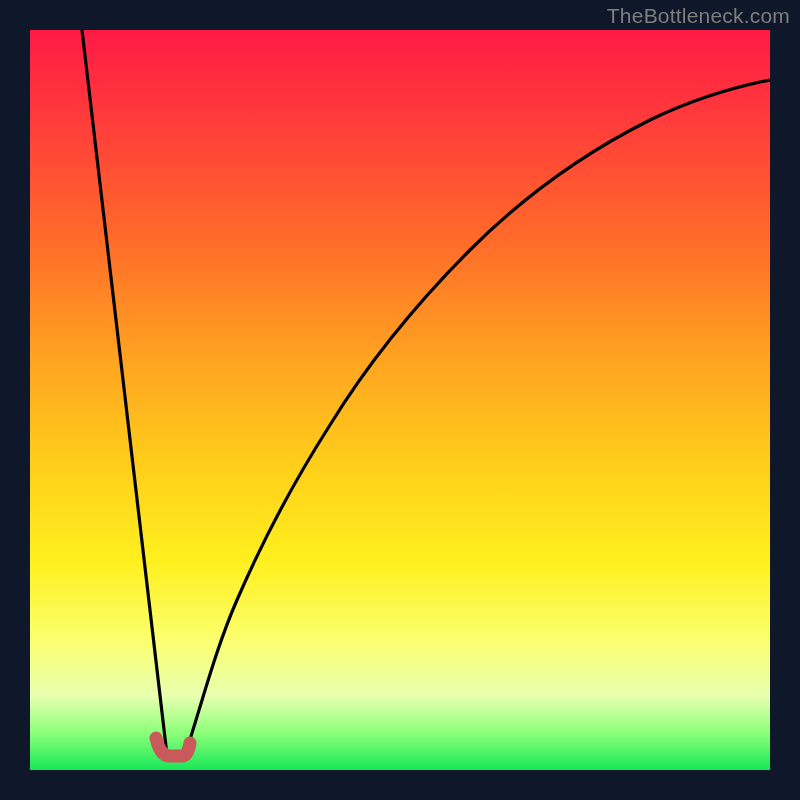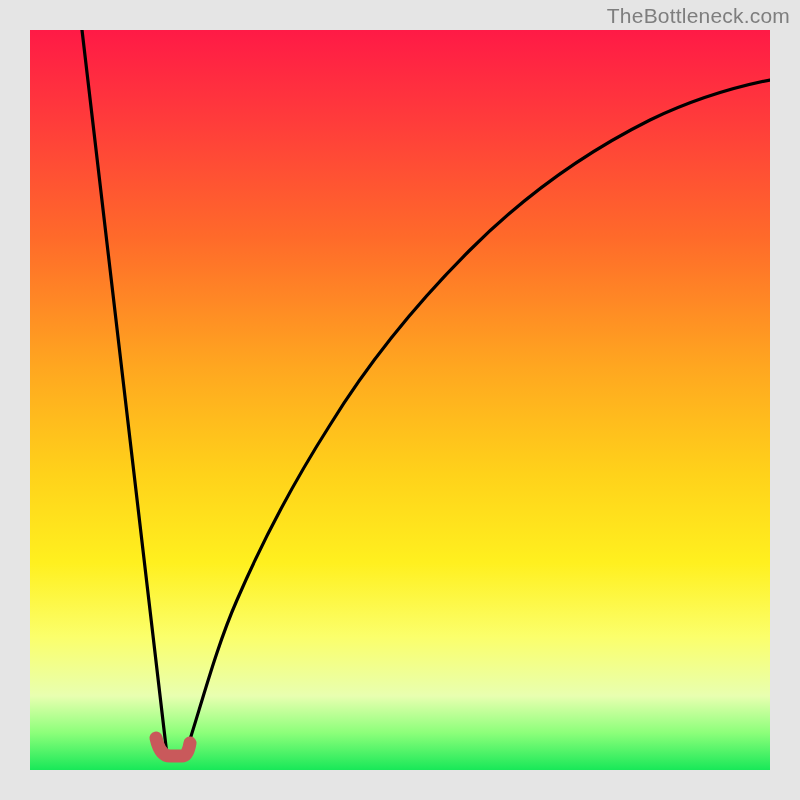--- a/index.html
+++ b/index.html
@@ -10,21 +10,21 @@
     background: #000;
     overflow: hidden;
     font-family: Arial, Helvetica, sans-serif;
   }
   .frame {
     position: absolute;
     top: 0;
     left: 0;
     width: 800px;
     height: 800px;
-    background: #e5e5e5;
+    background: #0f172a;
   }
   .plot-area {
     position: absolute;
     top: 30px;
     left: 30px;
     width: 740px;
     height: 740px;
     background: linear-gradient(to bottom,
       #ff1a46 0%,
       #ff3b3b 12%,

